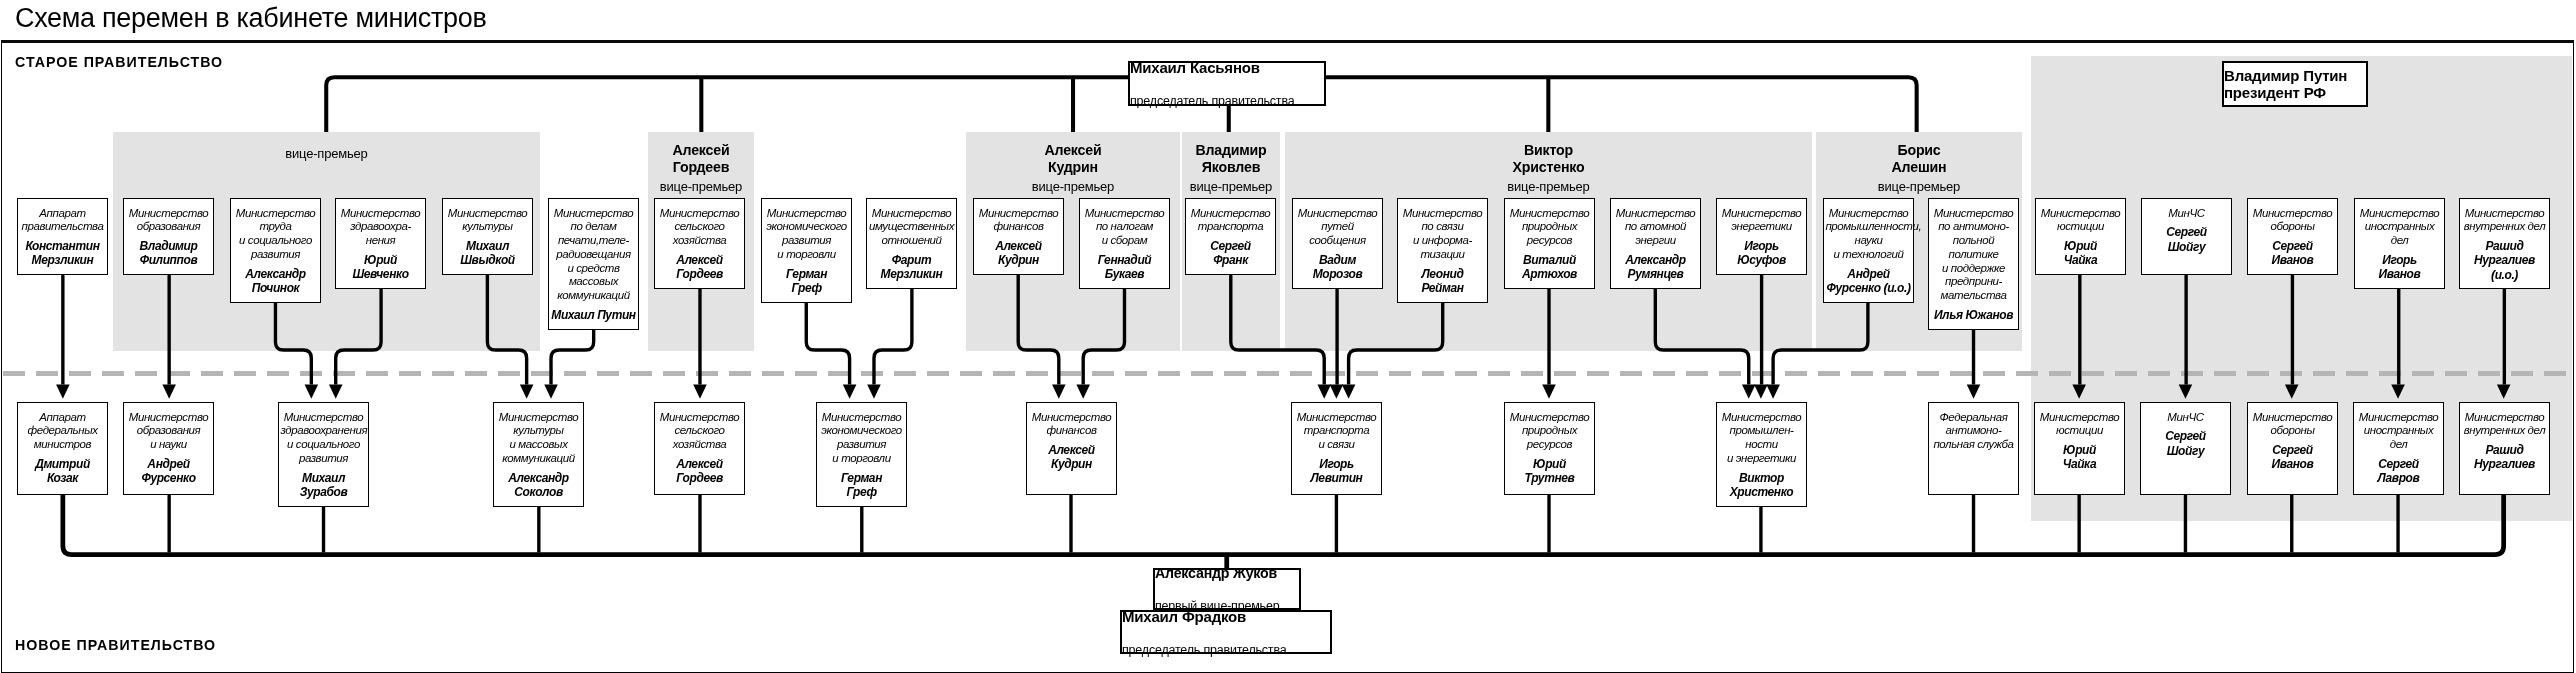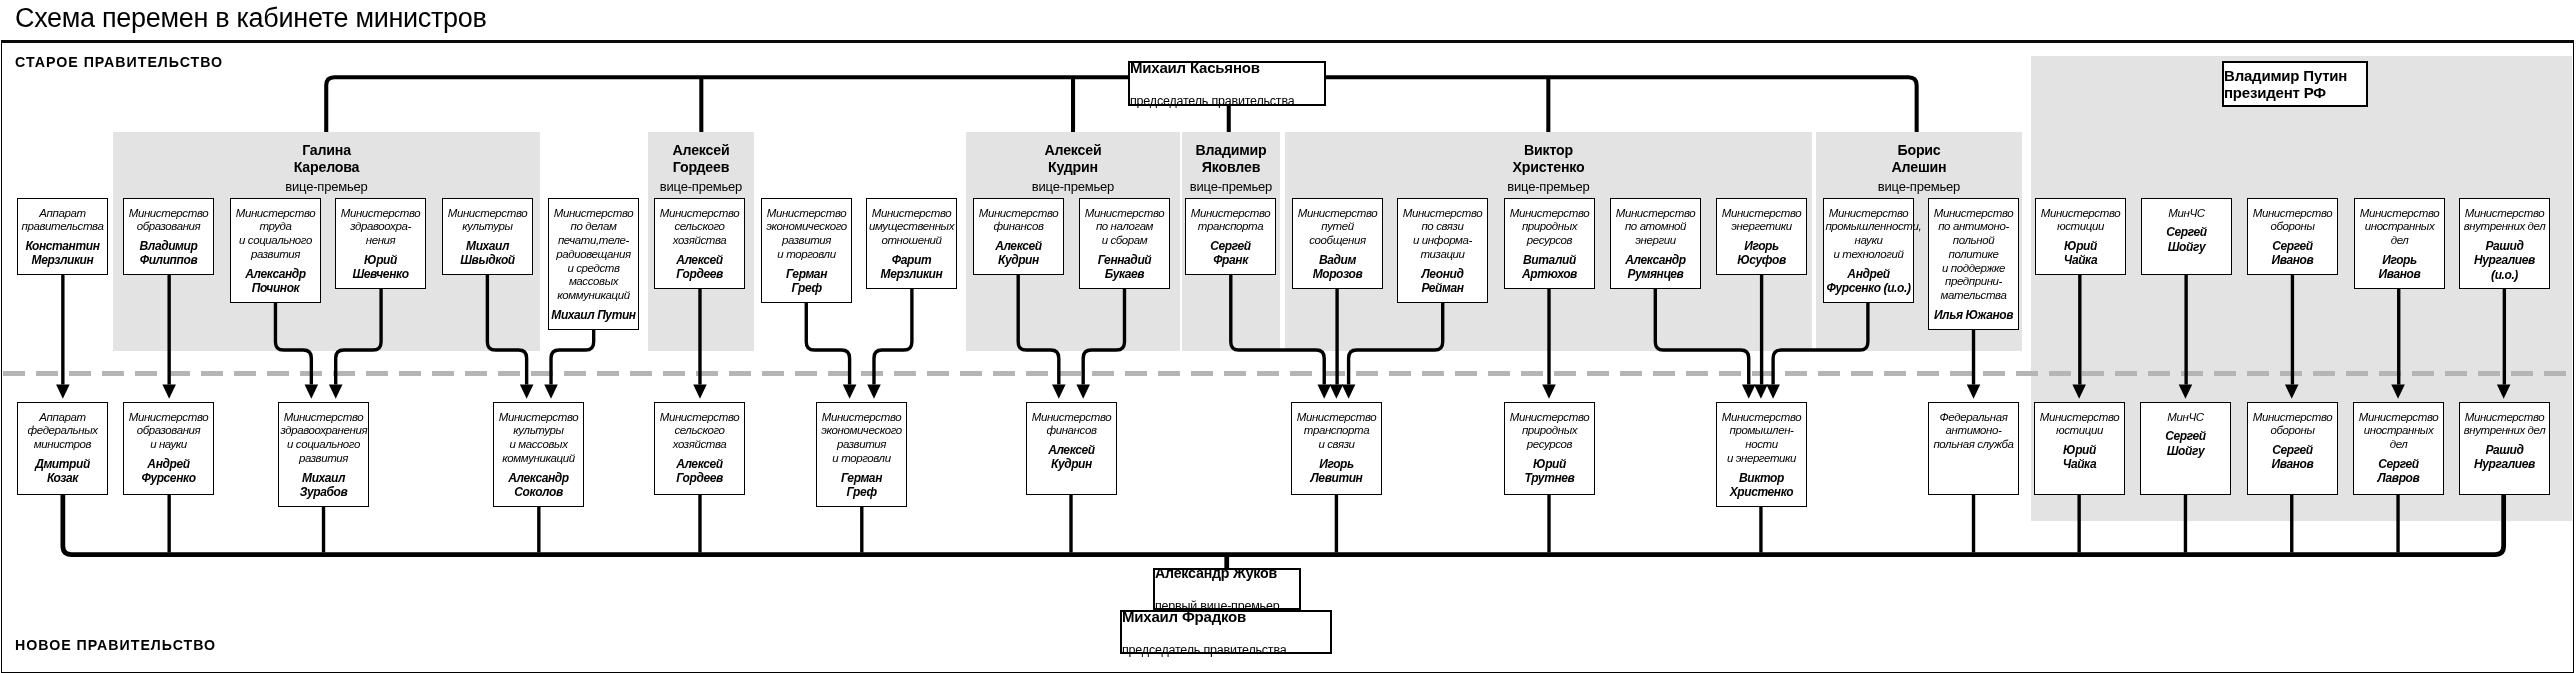--- a/index.html
+++ b/index.html
@@ -33,22 +33,20 @@
 </head>
 <body>
 
 <div class="page">
 
   <div class="title">Схема перемен в кабинете министров</div>
   <div class="frame"></div>
 
   <div id="panels">
       <div class="vpanel" style="left: 113px; width: 427px;">
-        <div class="vname">Галина
-Карелова</div>
         <div class="vrole">вице-премьер</div>
       </div>
       <div class="vpanel" style="left: 648px; width: 106px;">
         <div class="vname">Алексей
 Гордеев</div>
         <div class="vrole">вице-премьер</div>
       </div>
       <div class="vpanel" style="left: 966px; width: 214px;">
         <div class="vname">Алексей
 Кудрин</div>

